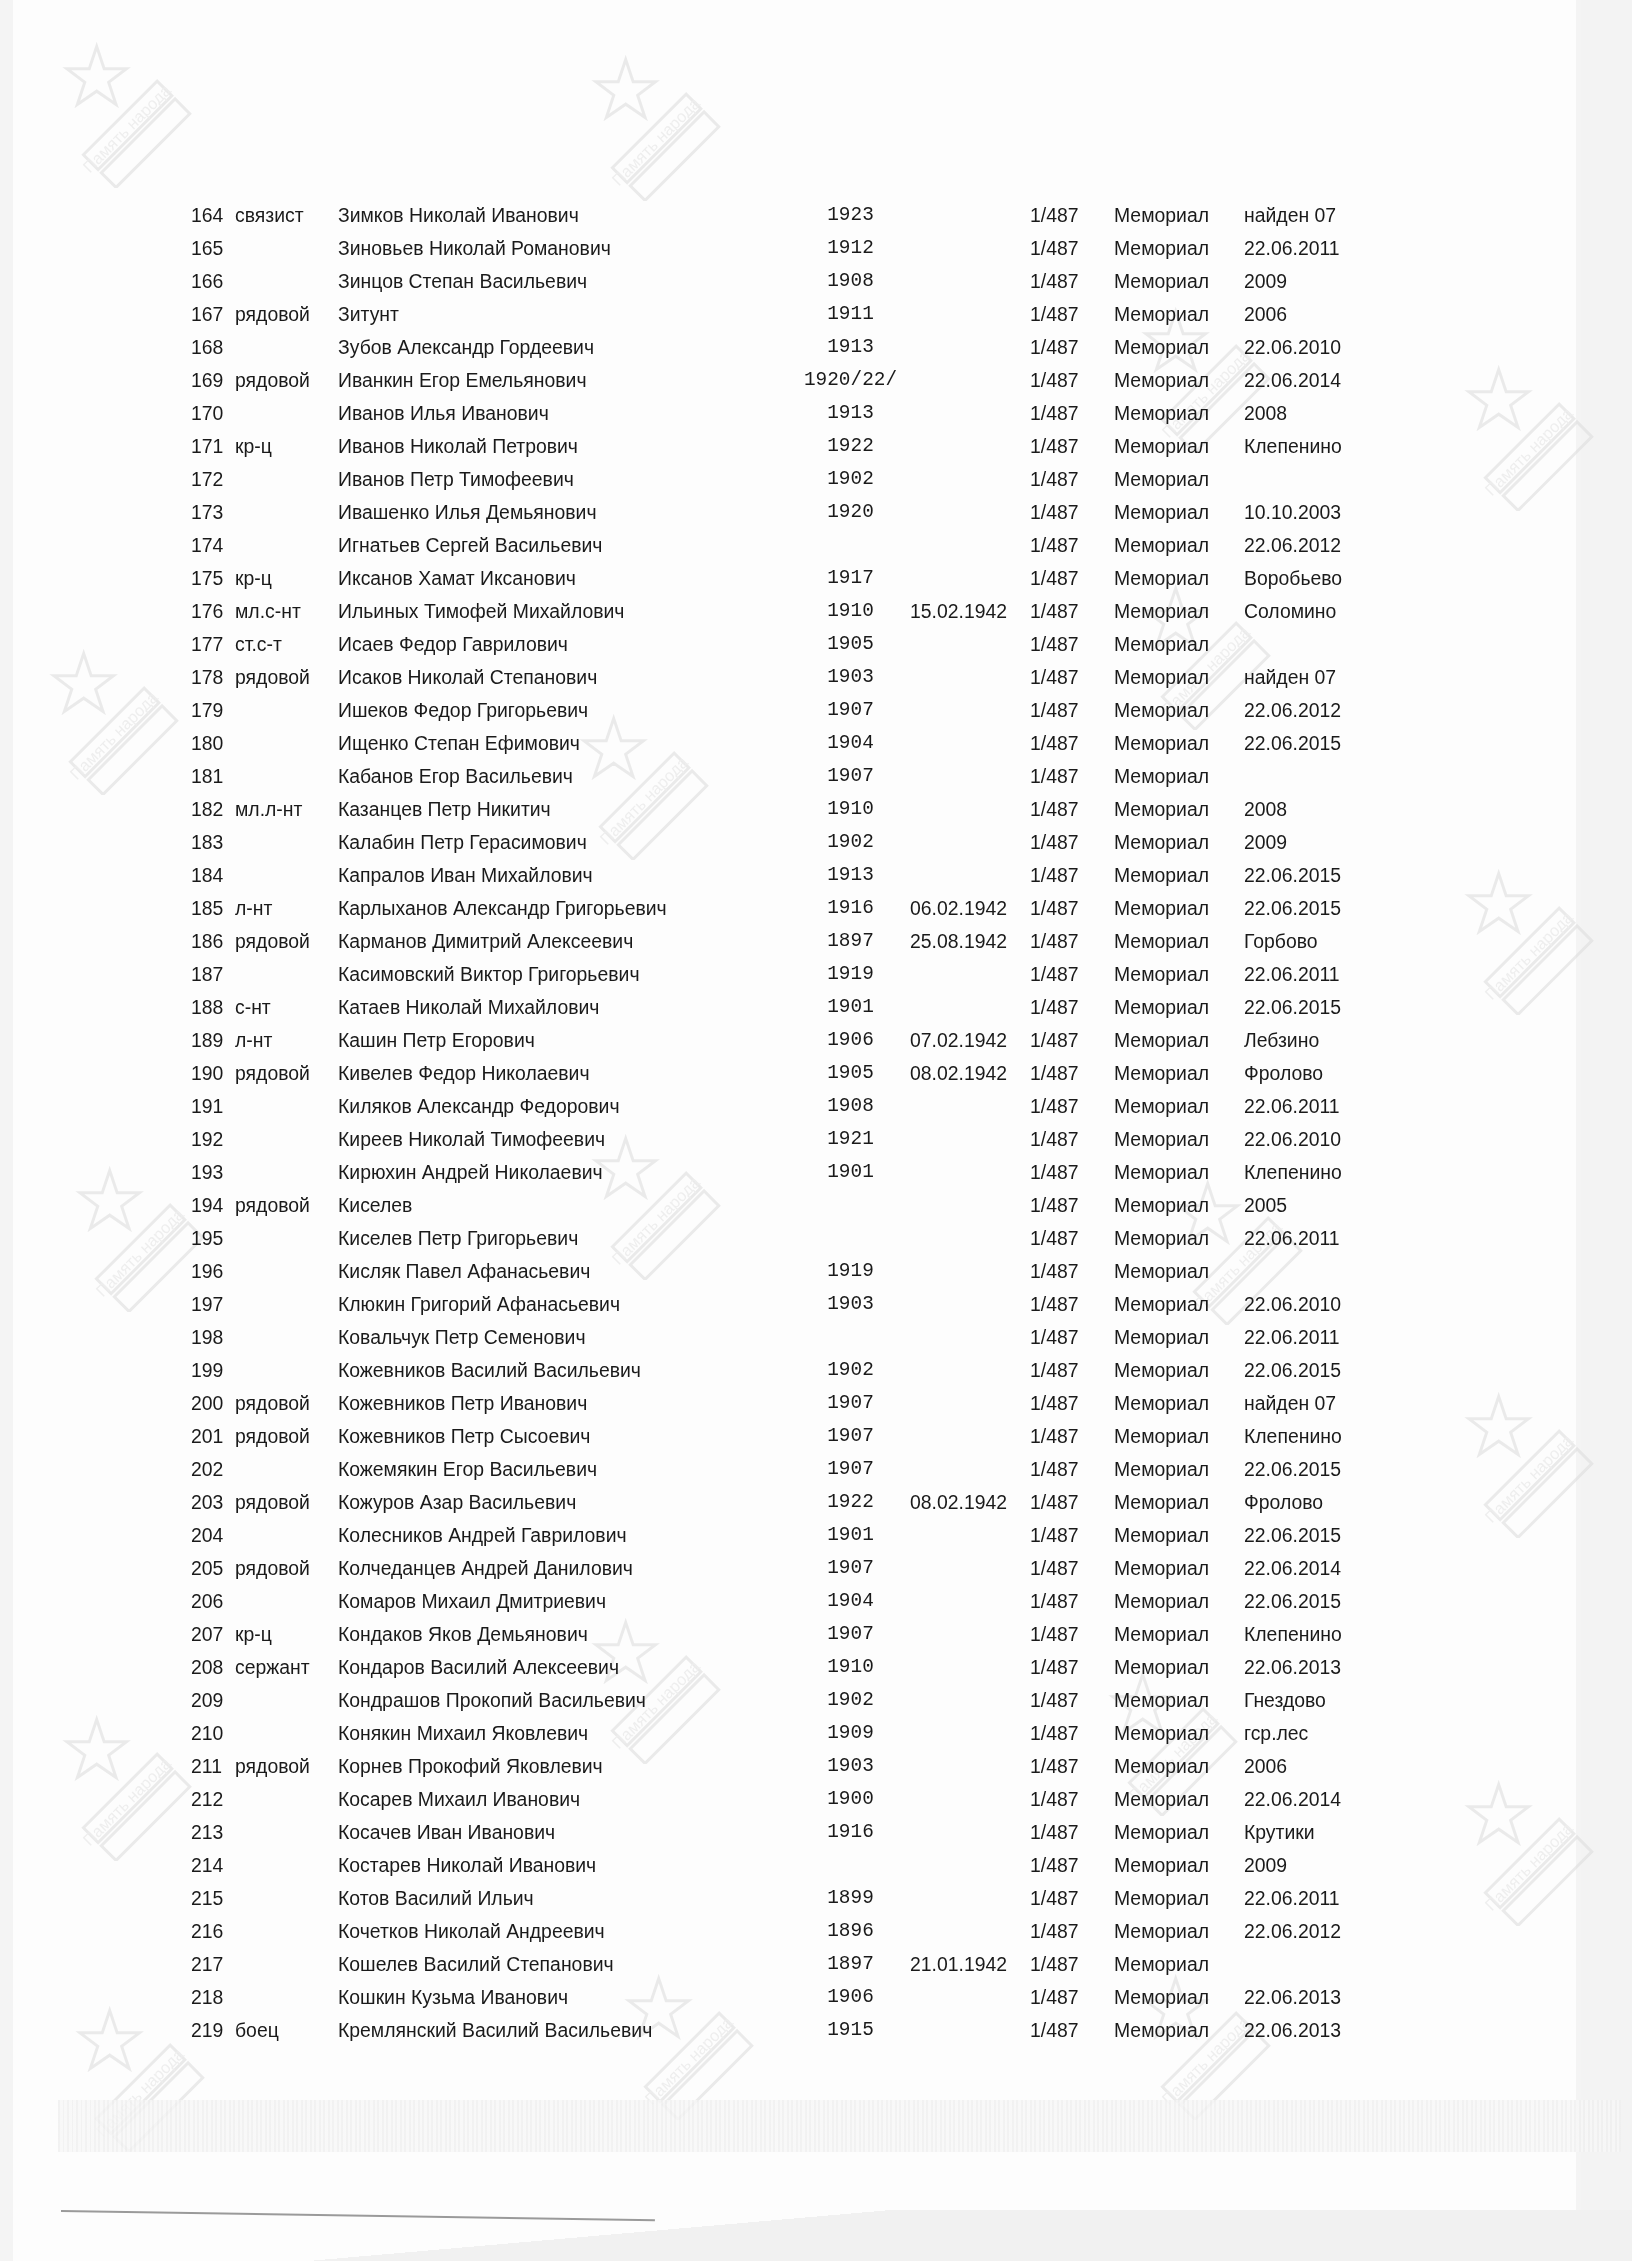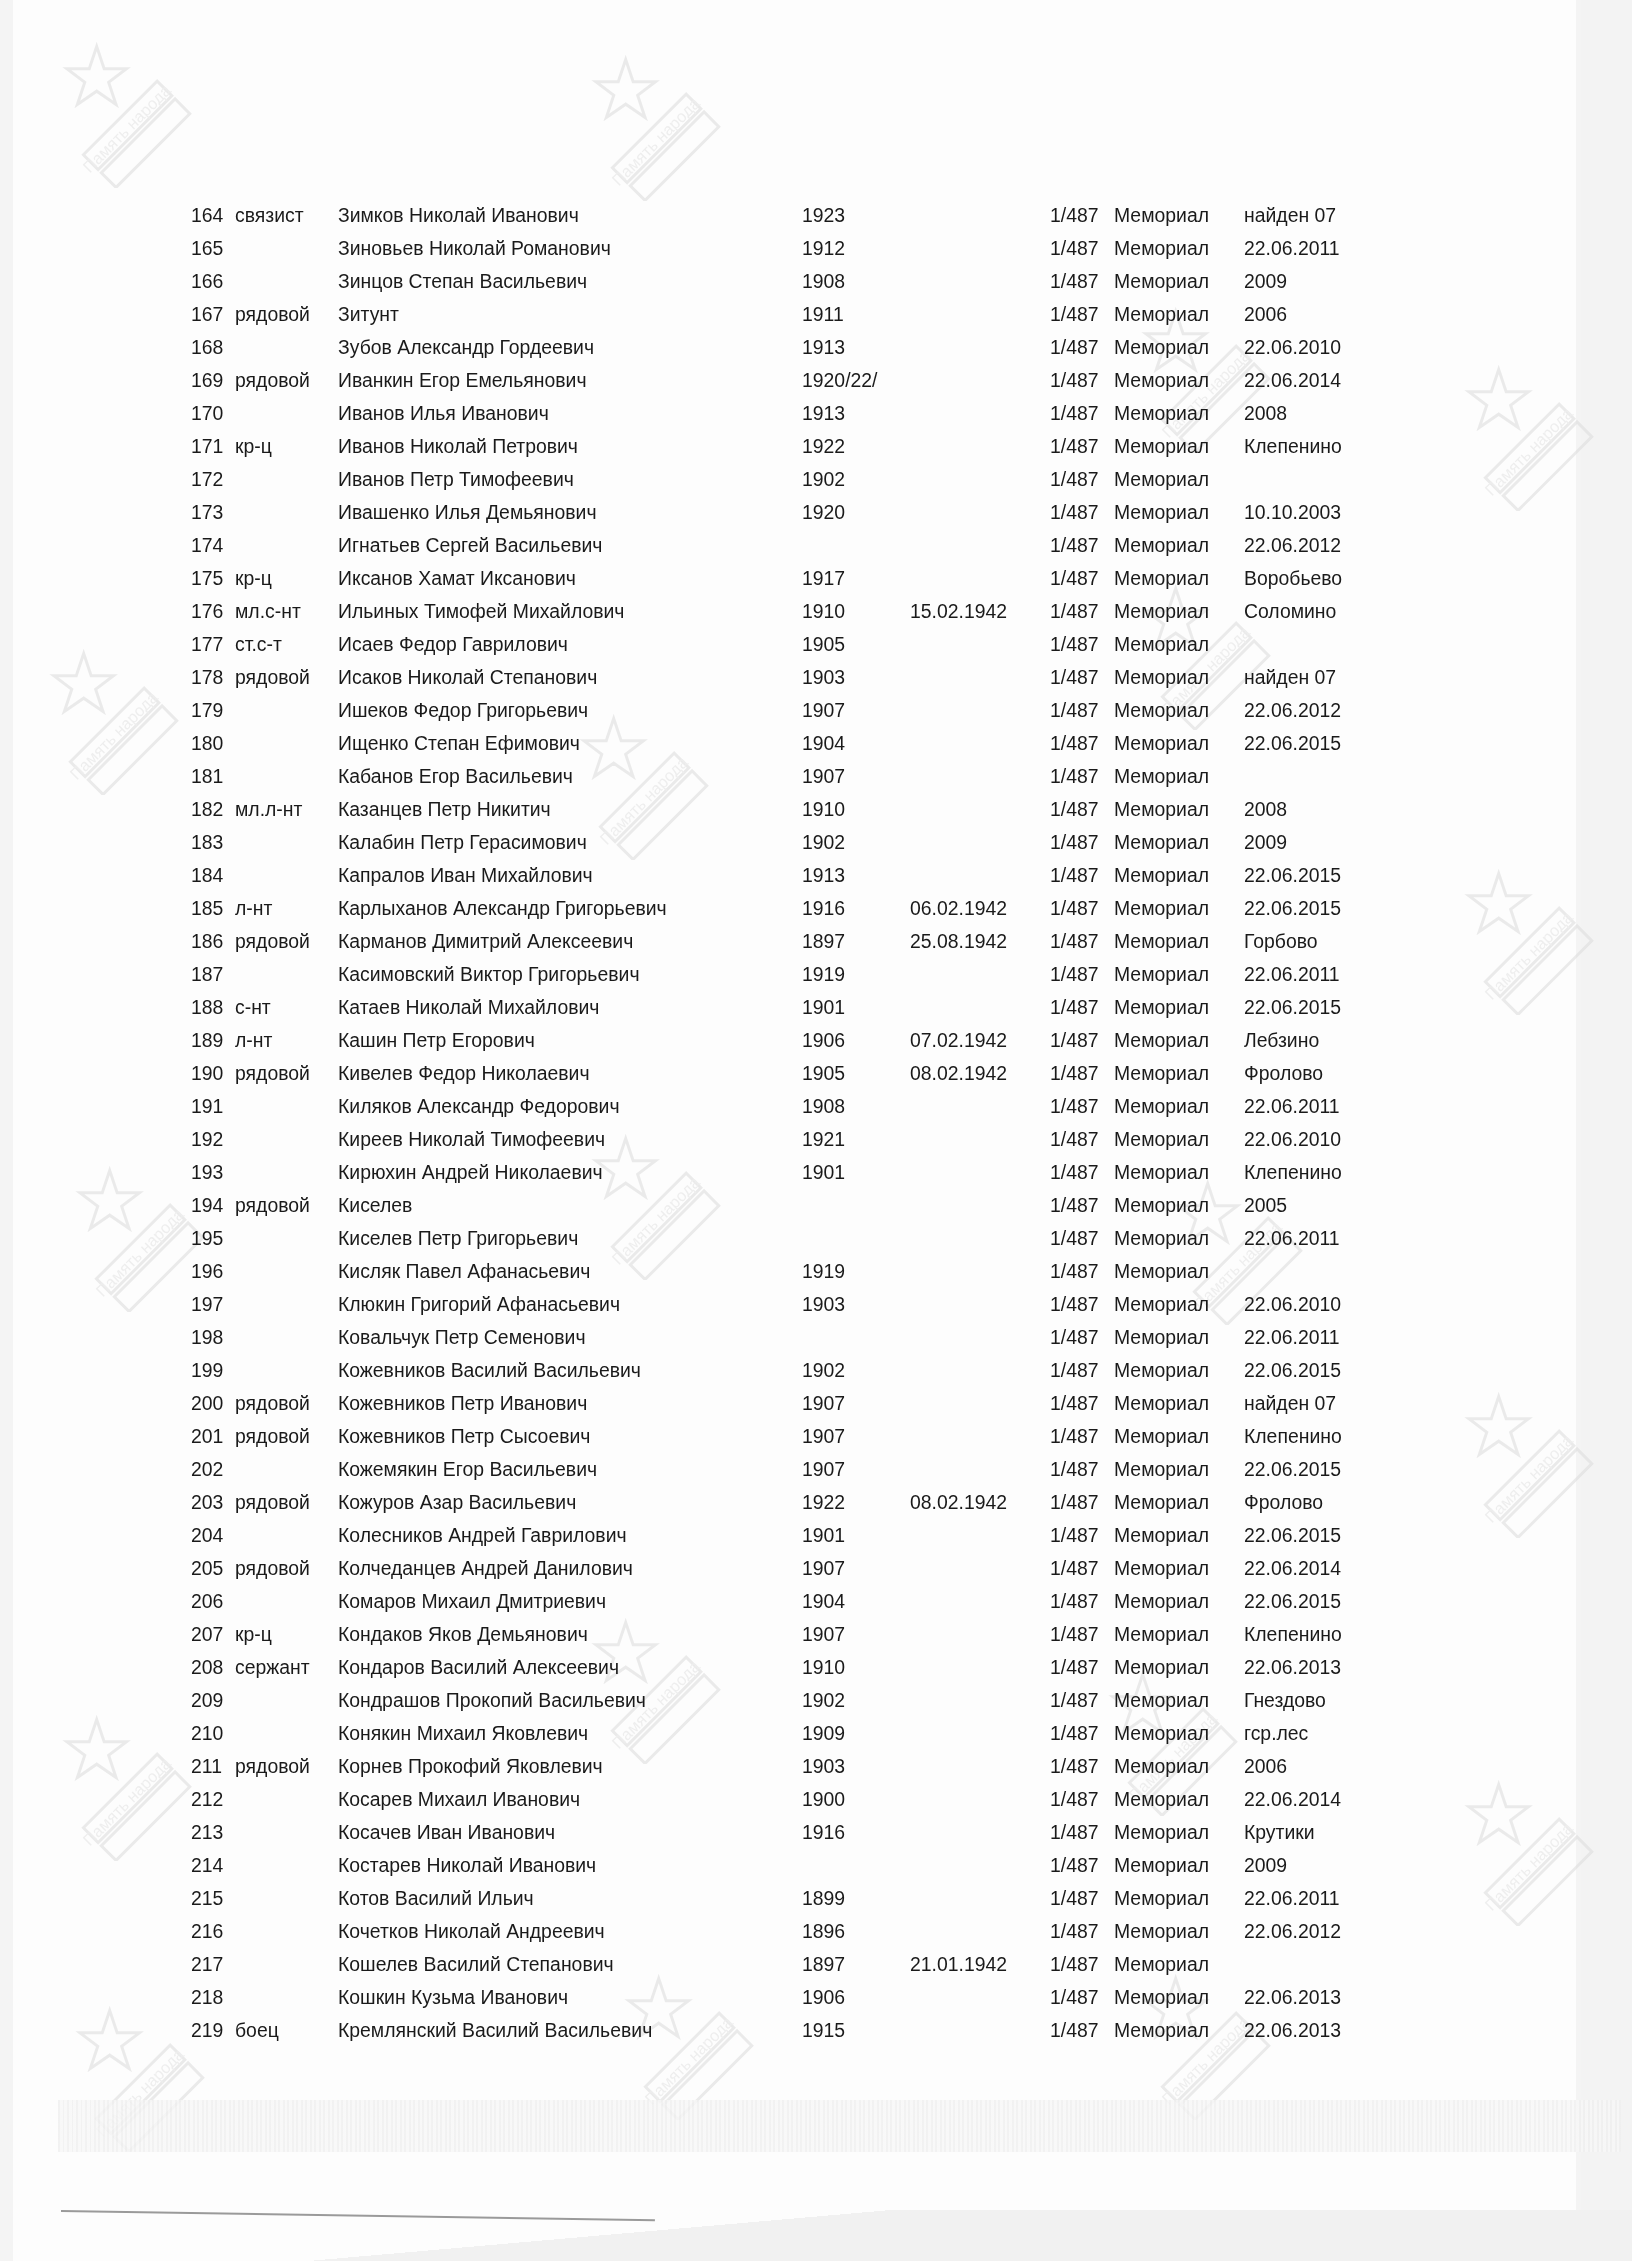--- a/index.html
+++ b/index.html
@@ -57,23 +57,23 @@
     position: relative;
     height: 33px;
     font-size: 19.4px;
     line-height: 26px;
     white-space: nowrap;
   }
   .row span { position: absolute; top: 0; }
   .c-num   { left: 0; }
   .c-rank  { left: 44px; }
   .c-name  { left: 147px; }
-  .c-birth { left: 611px; width: 97px; text-align: left; }
+  .c-birth { left: 611px; width: 97px; text-align: center; font-family: Liberation Mono, monospace; }
   .c-death { left: 719px; width: 112px; text-align: left; }
-  .c-ref   { left: 839px; margin-left: 20px; }
+  .c-ref   { left: 839px; }
   .c-src   { left: 923px; }
   .c-note  { left: 1053px; }
 </style>
 </head>
 <body>
 
 <div class="page"></div>
 <div class="right-strip"></div>
 
 <div id="watermarks">

